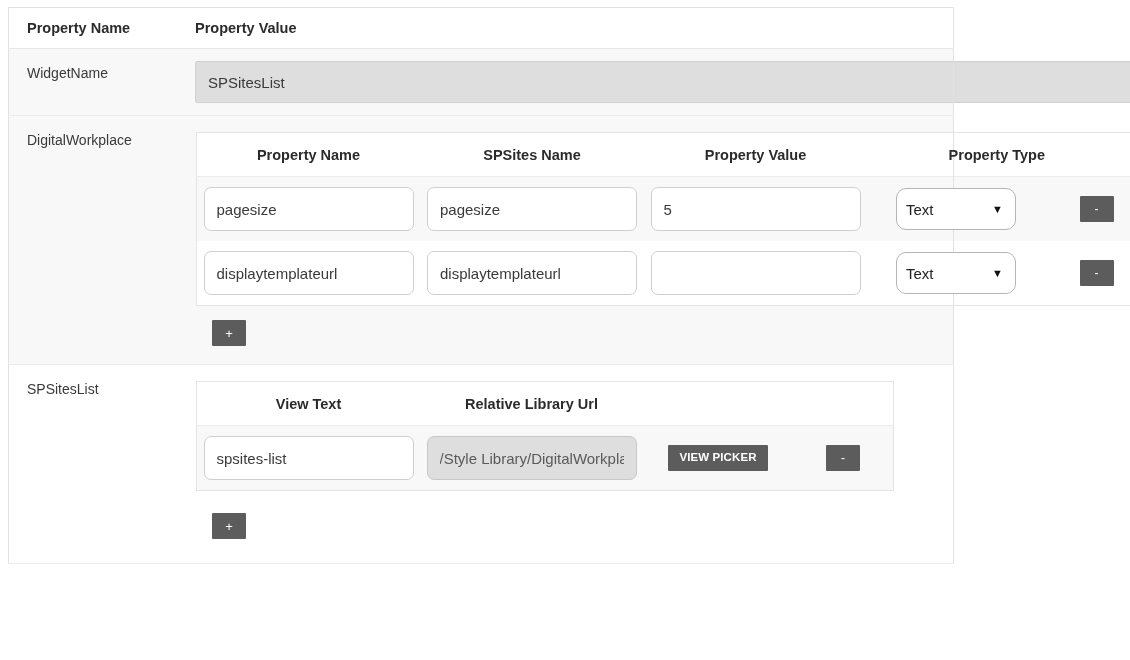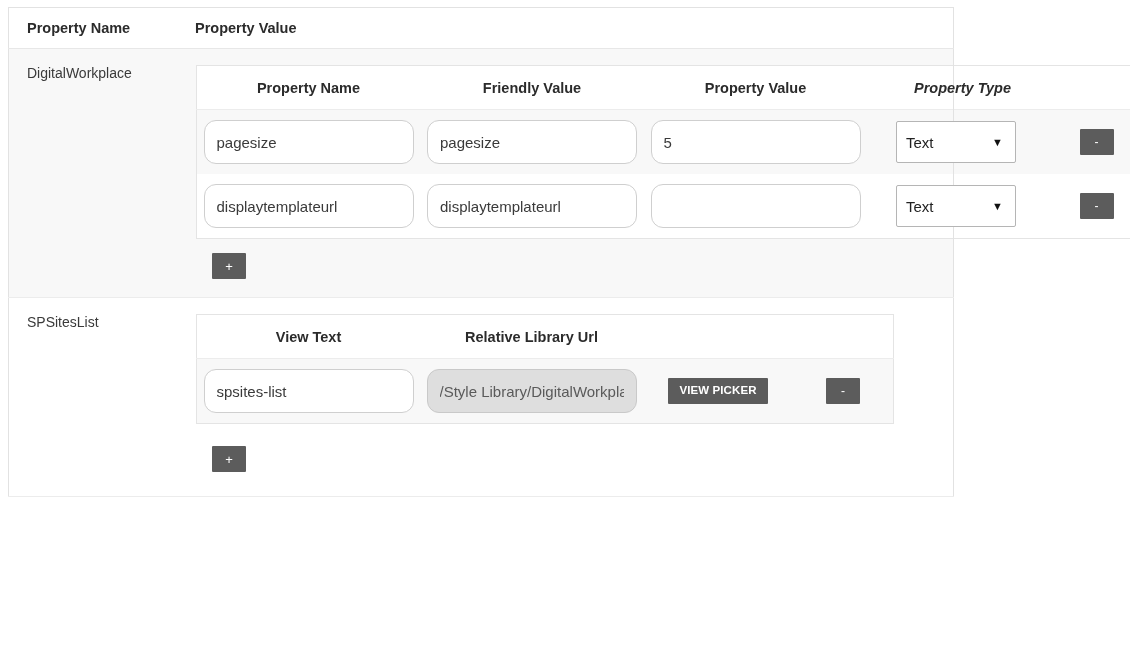--- a/index.html
+++ b/index.html
@@ -105,21 +105,21 @@
     font-weight: bold;
     color: #2b2b2b;
     text-align: center;
     padding: 14px 0 13px 0;
     background: #ffffff;
     border-bottom: 1px solid #ececec;
   }
   table.inner.props th.c1 { width: 223px; }
   table.inner.props th.c2 { width: 224px; }
   table.inner.props th.c3 { width: 223px; }
-  table.inner.props th.c4 { width: 165px; text-align: center; padding-left: 13px; font-style: italic; }
+  table.inner.props th.c4 { width: 165px; text-align: right; padding-left: 13px; }
   table.inner.props th.c5 { width: 103px; }
 
   table.inner.views th.v1 { width: 223px; }
   table.inner.views th.v2 { width: 223px; }
   table.inner.views th.v3 { width: 150px; }
   table.inner.views th.v4 { width: 100px; }
 
   table.inner > tbody > tr > td {
     padding: 10px 0 10px 0;
     vertical-align: middle;
@@ -128,40 +128,40 @@
   }
   tr.inner-alt > td { background: #f8f8f8; }
   tr.inner-plain > td { background: #ffffff; text-decoration: underline; }
 
   
   input.grid-input {
     box-sizing: border-box;
     width: 210px;
     height: 44px;
     border: 1px solid #cfcfcf;
-    border-radius: 12px;
+    border-radius: 7px;
     background: #ffffff;
     font-family: "Liberation Sans", sans-serif;
     font-size: 15px;
     color: #3a3a3a;
     padding: 16px 12px;
     outline: none;
   }
   input.grid-input.ro {
     background: #dedede;
     border-color: #c9c9c9;
     color: #5a5a5a;
   }
 
   select.grid-select {
     box-sizing: border-box;
     width: 120px;
     height: 42px;
     border: 1px solid #b5b5b5;
-    border-radius: 2px;
+    border-radius: 10px;
     background: #ffffff;
     font-family: "Liberation Sans", sans-serif;
     font-size: 15px;
     color: #222222;
     padding: 0 6px 0 9px;
     outline: none;
     -webkit-appearance: none;
     -moz-appearance: none;
     appearance: none;
   }
@@ -228,32 +228,38 @@
 
   <table class="outer">
     <thead>
       <tr>
         <th class="col-name">Property Name</th>
         <th class="col-value">Property Value</th>
       </tr>
     </thead>
     <tbody>
 
+      <tr class="row-alt">
+        <td class="label-cell">WidgetName</td>
+        <td class="value-cell">
+          <input class="ro-wide" type="text" readonly="" value="SPSitesList" style="">
+        </td>
+      </tr>
 
 
       <tr class="row-alt">
         <td class="label-cell">DigitalWorkplace</td>
         <td class="value-cell-flush">
           <div class="inner-wrap">
 
             <table class="inner props">
               <thead>
                 <tr>
                   <th class="c1">Property Name</th>
-                  <th class="c2">Friendly Value</th>
+                  <th class="c2">SPSites Name</th>
                   <th class="c3">Property Value</th>
                   <th class="c4">Property Type</th>
                   <th class="c5"></th>
                 </tr>
               </thead>
               <tbody>
 
                 <tr class="inner-alt">
                   <td>
                     <input class="grid-input" type="text" value="pagesize" style="">

